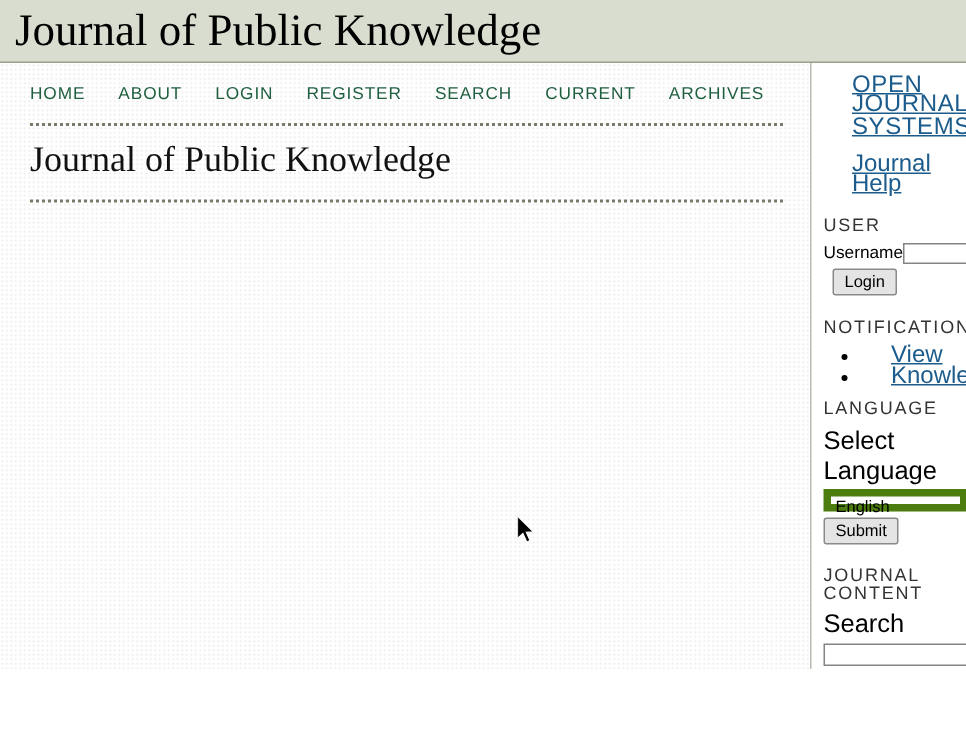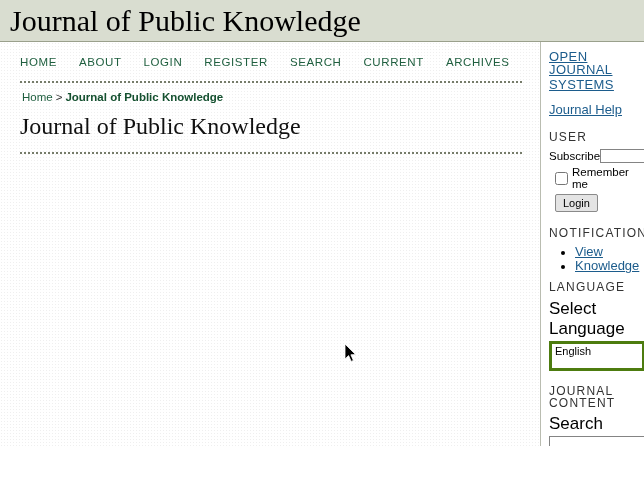--- a/index.html
+++ b/index.html
@@ -108,23 +108,24 @@
   }
   #intro {
     padding: 10px 30px 0 20px;
     font-size: 12px;
     line-height: 16px;
     color: #000;
   }
   
   .sb-link {
     color: #1c5c8c;
-    font-size: 13px;
+    font-size: 16px;
     display: block;
     line-height: 13px;
+    margin-left: 19px;
   }
   .sb-ojs {
     text-transform: uppercase;
     letter-spacing: 0.4px;
     margin-bottom: 2px;
   }
   .sb-head {
     font-size: 12px;
     letter-spacing: 1.2px;
     color: #333;
@@ -173,25 +174,25 @@
     padding-left: 26px;
     list-style: disc;
   }
   .sb-list li { line-height: 13px; margin-bottom: 1px; }
   .sb-label {
     font-size: 17px;
     color: #000;
     margin: 2px 0 2px 0;
   }
   .sel {
-    border: 3px solid #4d7c0f;
+    border: 5px solid #4d7c0f;
     background: #fff;
     font-size: 11px;
     width: 96px;
-    height: 30px;
+    height: 15px;
     line-height: 15px;
     padding-left: 3px;
     box-sizing: border-box;
   }
   .txt {
     border: 1px solid #848484;
     background: #fff;
     width: 96px;
     height: 15px;
     box-sizing: border-box;
@@ -228,66 +229,62 @@
 <div id="body">
 
   <div id="main">
 
     <div id="nav">
       <a href="#">HOME</a><a href="#">ABOUT</a><a href="#">LOGIN</a><a href="#">REGISTER</a><a href="#">SEARCH</a><a href="#">CURRENT</a><a href="#">ARCHIVES</a>
     </div>
 
     <div class="dotted-rule"></div>
 
-    <div id="breadcrumb">
-      <a href="#">Home</a><span class="sep">&gt;</span><span class="current">Journal of Public Knowledge</span>
-    </div>
 
     <div id="page-title">Journal of Public Knowledge</div>
 
     <div class="dotted-rule" style="margin-top:12px"></div>
 
 
   </div>
 
   <div id="sidebar">
 
     <div>
       <a href="#" class="sb-link sb-ojs">OPEN JOURNAL</a>
       <a href="#" class="sb-link sb-ojs">SYSTEMS</a>
       <a href="#" class="sb-link" style="margin-top:12px">Journal Help</a>
     </div>
 
     <div class="sb-head">USER</div>
 
     <div class="field-row">
-      <label>Subscribe</label>
+      <label>Username</label>
       <input type="text" value="" style="">
-    </div>
-    <div class="check-row">
-      <input type="checkbox" style="">
-      <span>Remember me</span>
     </div>
     <div style="margin-left:6px">
       <button class="btn">Login</button>
     </div>
 
     <div class="sb-head">NOTIFICATIONS</div>
     <ul class="sb-list">
       <li>
           <a href="#" class="sb-link">View</a>
         </li>
       <li>
           <a href="#" class="sb-link">Knowledge</a>
         </li>
     </ul>
 
     <div class="sb-head" style="margin-top:8px">LANGUAGE</div>
     <div class="sb-label">Select Language</div>
     <div class="sel">English</div>
+    <div style="margin-top:4px">
+      <button class="btn">Submit</button>
+    </div>
 
     <div class="sb-head" style="line-height:12px">
       <div>JOURNAL</div>
       <div>CONTENT</div>
     </div>
     <div class="sb-label">Search</div>
     <input class="txt" type="text" value="" style="">
     <div class="sb-label" style="margin-top:5px">Search Scope</div>
 
   </div>

